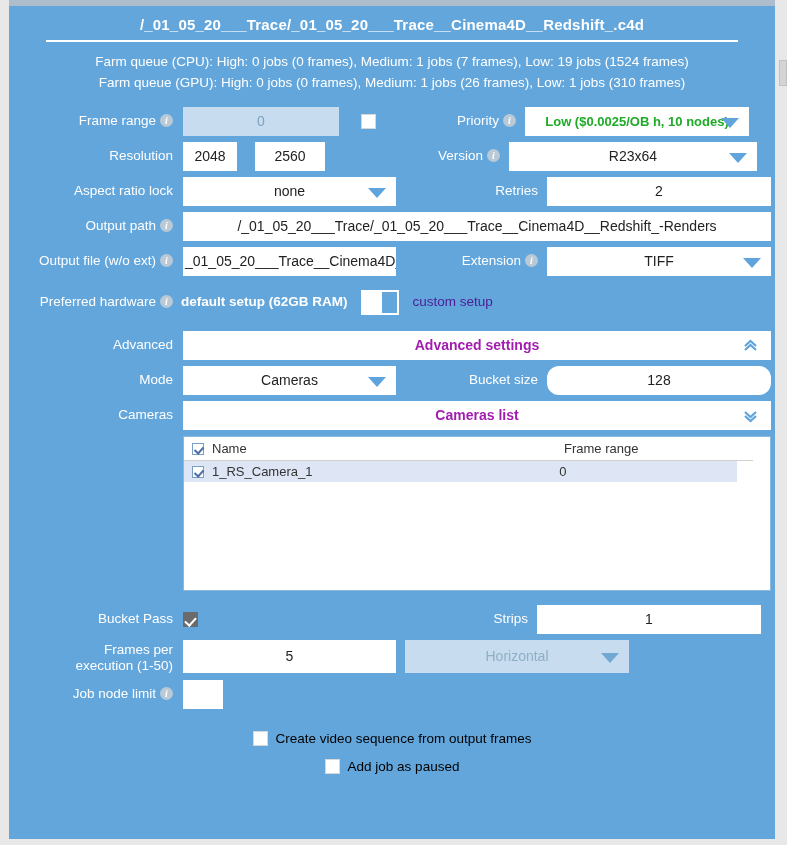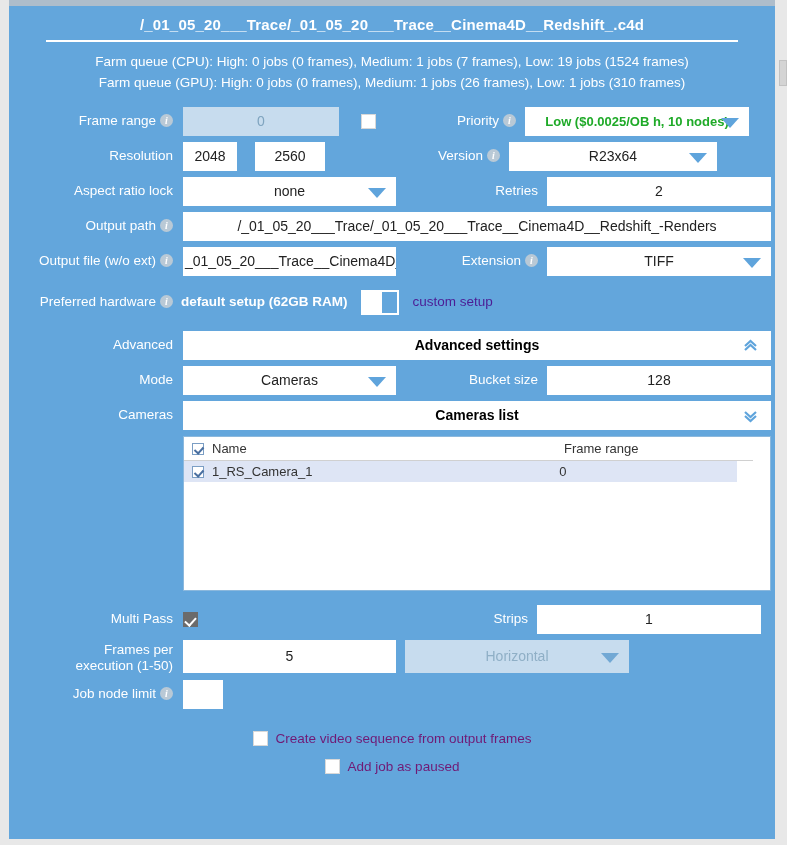--- a/index.html
+++ b/index.html
@@ -174,21 +174,21 @@
   .hw-text2 { color: #4c1d95; font-size: 13.5px; }
 
   .panel-bar {
     position: relative;
     background: #ffffff;
     height: 29px;
     line-height: 29px;
     text-align: center;
     font-size: 14px;
     font-weight: bold;
-    color: #000000;
+    color: #a21caf;
   }
   .dchev {
     position: absolute; right: 12px; top: 0; height: 29px;
     display: flex; align-items: center;
   }
   .dchev svg { display: block; }
 
   .cam-table {
     background: #ffffff;
     border: 1px solid #8bb8dd;
@@ -235,21 +235,21 @@
   .cam-scroll {
     position: absolute;
     right: 0; top: 0;
     width: 17px; height: 100%;
     background: #ffffff;
   }
 
   .bottom-checks { text-align: center; }
   .bchk-line {
     display: flex; align-items: center; justify-content: center;
-    gap: 8px; color: #701a75; font-size: 13.5px;
+    gap: 8px; color: #000000; font-size: 13.5px;
   }
   .btn {
     background: #ffffff;
     color: #1e2d3a;
     font-size: 14px;
     font-weight: bold;
     border: none;
     height: 31px;
     padding: 0 18px;
     font-family: "Liberation Sans", sans-serif;
@@ -308,21 +308,21 @@
         </div>
         <div style="width:10px"></div>
         <div class="fld" style="width:54px;">2048</div>
         <div style="width:70px;text-align:center;color:#ffffff;font-size:13px;padding-top:7px;">x</div>
         <div class="fld" style="width:70px;margin-left:-52px;">2560</div>
         <div class="lbl" style="width:175px;">
           <span>Version</span>
           <span class="info">i</span>
         </div>
         <div style="width:9px"></div>
-        <div class="sel" style="width:208px;">
+        <div class="sel" style="width:248px;">
           <span>R23x64</span>
           <span class="caret"></span>
         </div>
       </div>
 
       <div class="row">
         <div class="lbl lcol">
           <span>Aspect ratio lock</span>
         </div>
         <div style="width:10px"></div>
@@ -401,21 +401,21 @@
         </div>
         <div style="width:10px"></div>
         <div class="sel" style="width:213px;">
           <span>Cameras</span>
           <span class="caret"></span>
         </div>
         <div class="lbl" style="width:142px;">
           <span>Bucket size</span>
         </div>
         <div style="width:9px"></div>
-        <div class="fld" style="width:224px;">128</div>
+        <div class="fld" style="width:224px;border-radius:12px;">128</div>
       </div>
 
       <div class="row">
         <div class="lbl lcol">
           <span>Cameras</span>
         </div>
         <div style="width:10px"></div>
         <div class="panel-bar" style="width:588px;">
           <span>Cameras list</span>
           <span class="dchev">
@@ -447,21 +447,21 @@
             </div>
             <div class="cam-c2">
               <span>0</span>
             </div>
           </div>
         </div>
       </div>
 
       <div class="row" style="margin-top:14px;">
         <div class="lbl lcol">
-          <span>Multi Pass</span>
+          <span>Bucket Pass</span>
         </div>
         <div style="width:10px"></div>
         <div style="padding-top:7px;width:203px;">
           <span class="chk dark"></span>
         </div>
         <div class="lbl" style="width:142px;">
           <span>Strips</span>
         </div>
         <div style="width:9px"></div>
         <div class="fld" style="width:224px;">1</div>

